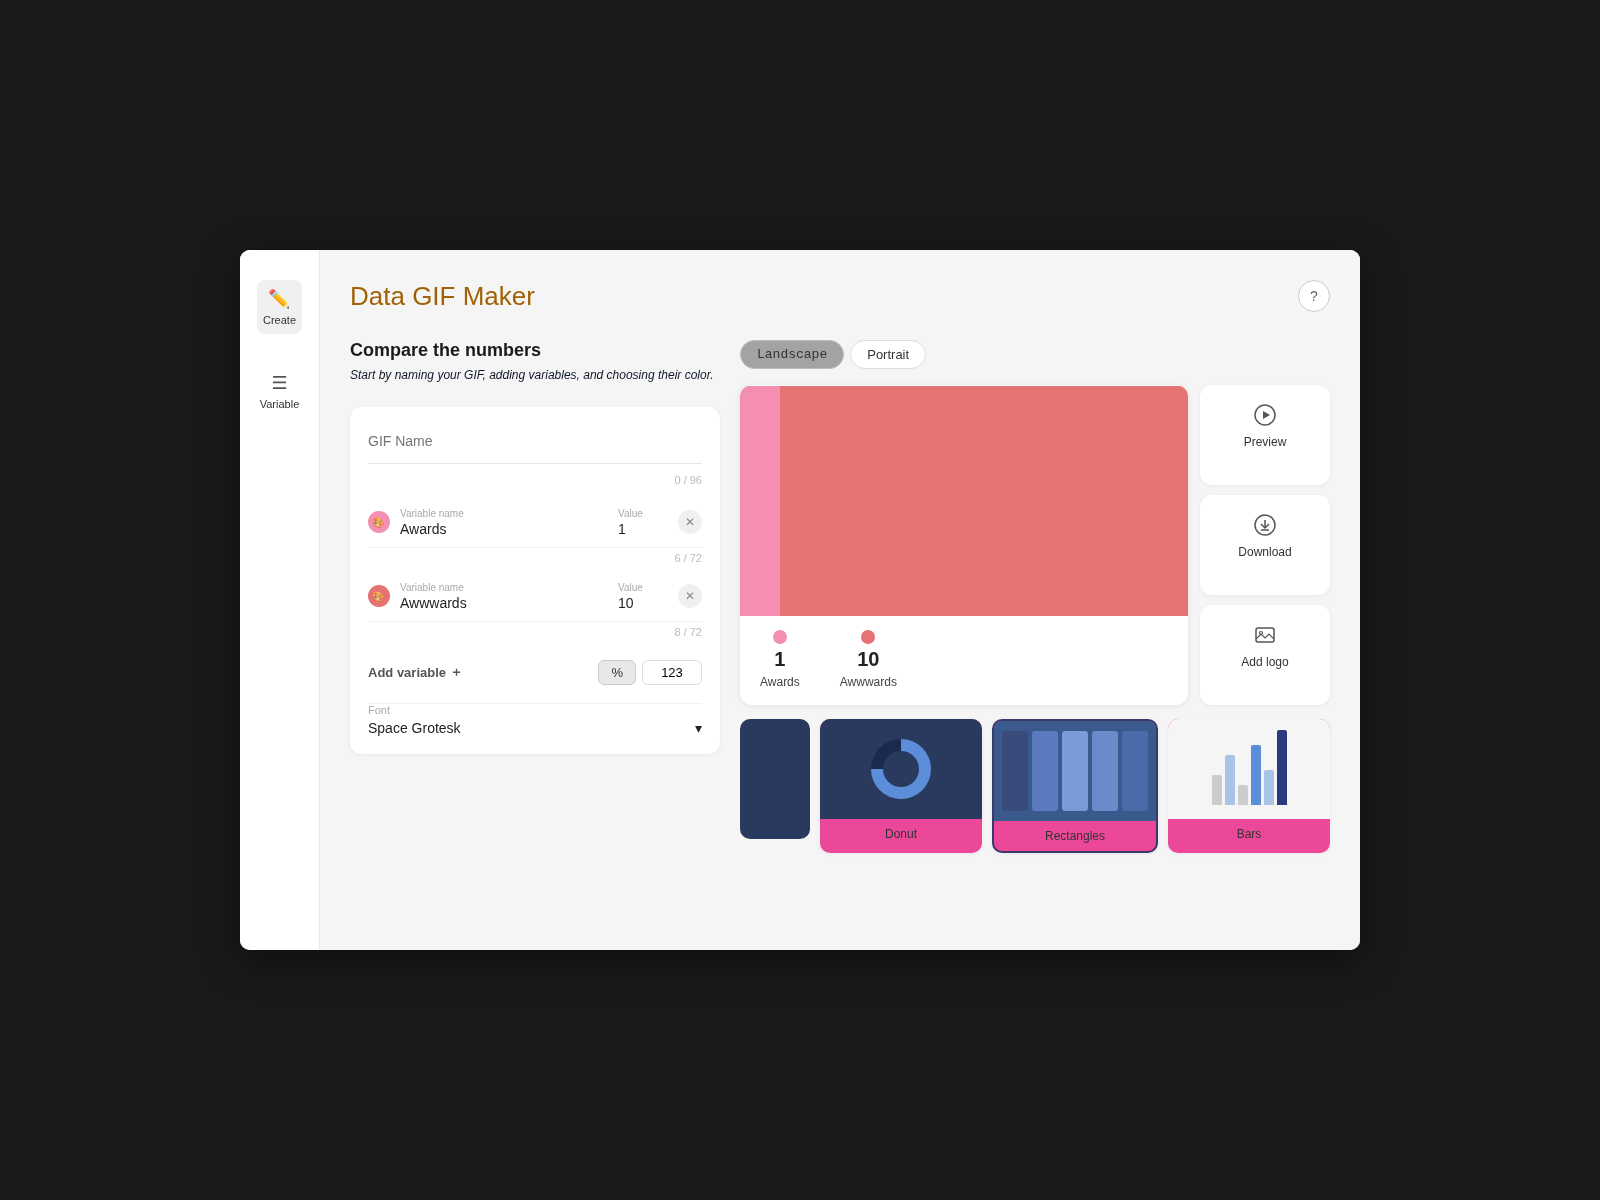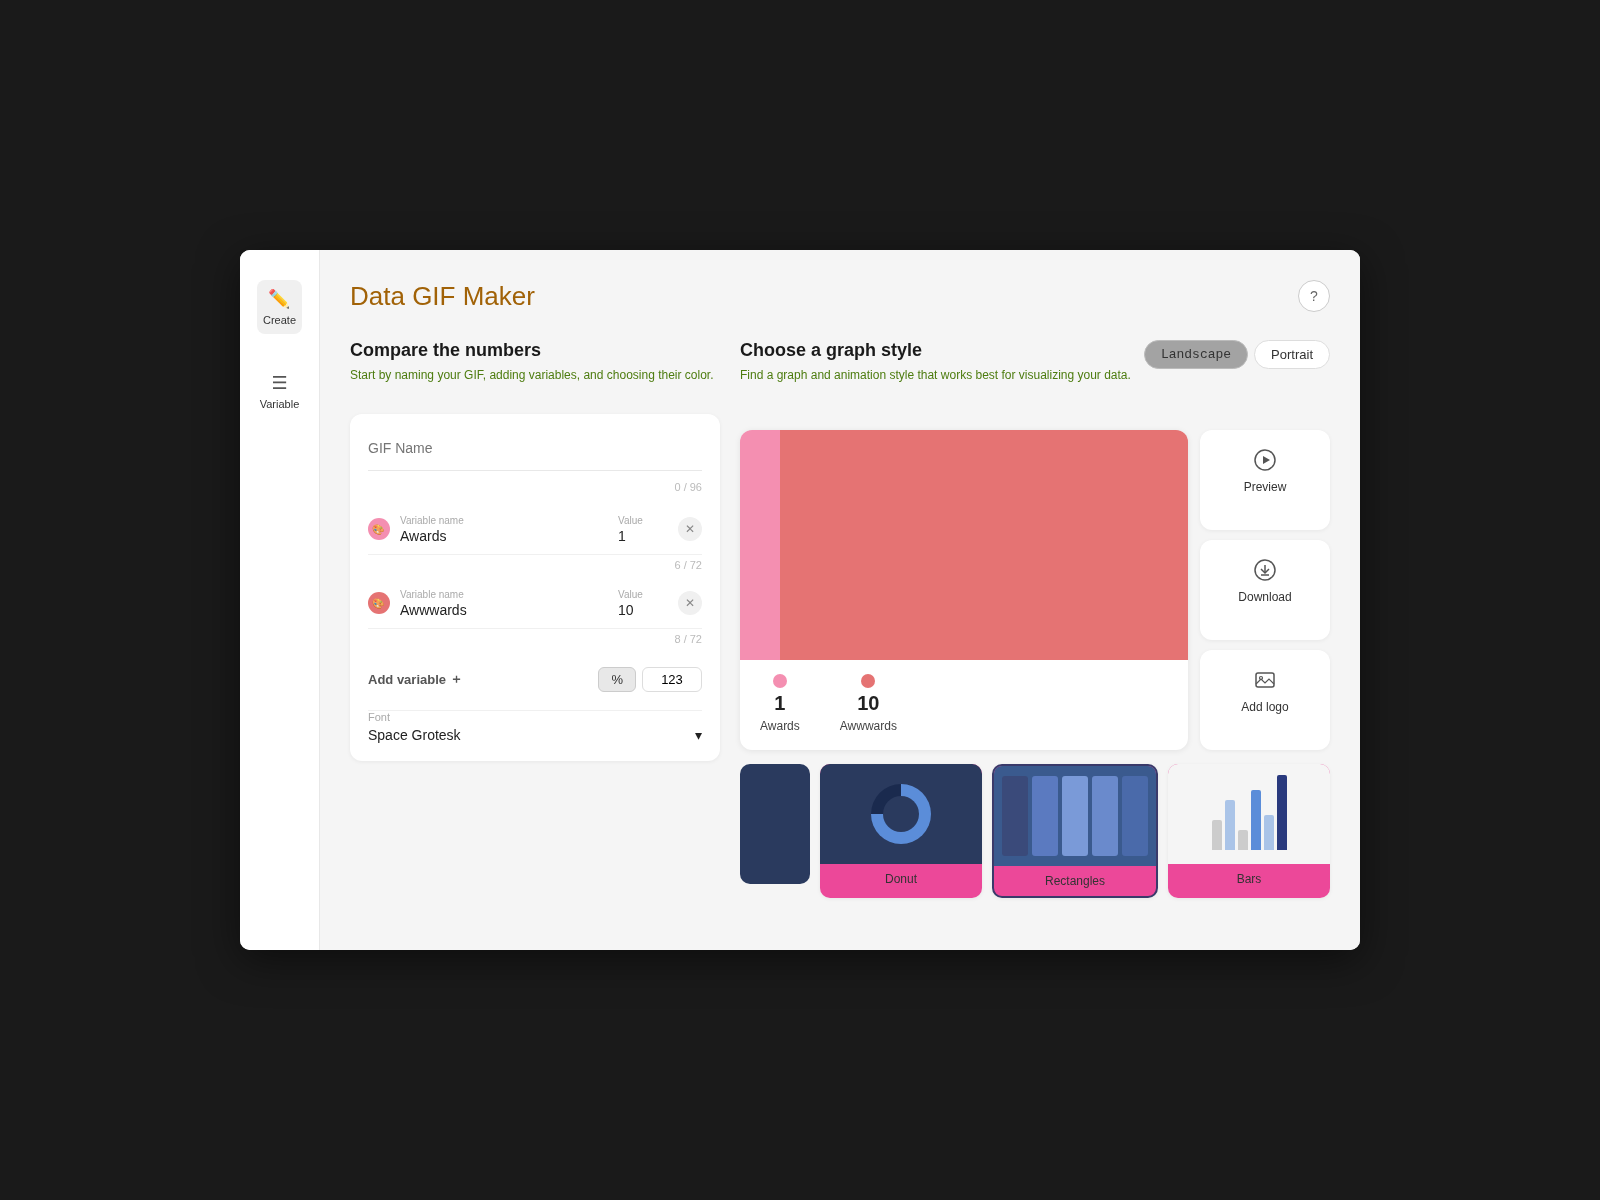--- a/index.html
+++ b/index.html
@@ -96,23 +96,24 @@
       flex-shrink: 0;
     }
     .panel-title {
       font-size: 18px;
       font-weight: 600;
       color: #1a1a1a;
       margin-bottom: 6px;
     }
     .panel-subtitle {
       font-size: 12px;
-      color: #4d7c0f;
-      margin-bottom: 30px;
+      color: #0f172a;
+      margin-bottom: 23px;
       line-height: 1.4;
+      font-style: italic;
     }
     .panel-card {
       background: #ffffff;
       border-radius: 12px;
       padding: 18px;
       box-shadow: 0 1px 4px rgba(0,0,0,0.06);
     }
     
     .gif-name-input {
       width: 100%;
@@ -541,24 +542,20 @@
             <div class="font-select">
               <span>Space Grotesk</span>
               <span>▾</span>
             </div>
           </div>
         </div>
       </div>
 
       <div class="right-panel">
         <div class="right-panel-header">
-          <div>
-            <h2 class="panel-title">Choose a graph style</h2>
-            <p class="panel-subtitle">Find a graph and animation style that works best for visualizing your data.</p>
-          </div>
           <div class="orientation-buttons">
             <button class="orientation-btn active">Landscape</button>
             <button class="orientation-btn">Portrait</button>
           </div>
         </div>
 
         <div class="preview-section">
 
           <div class="graph-preview">
             <div class="graph-bars-container">

